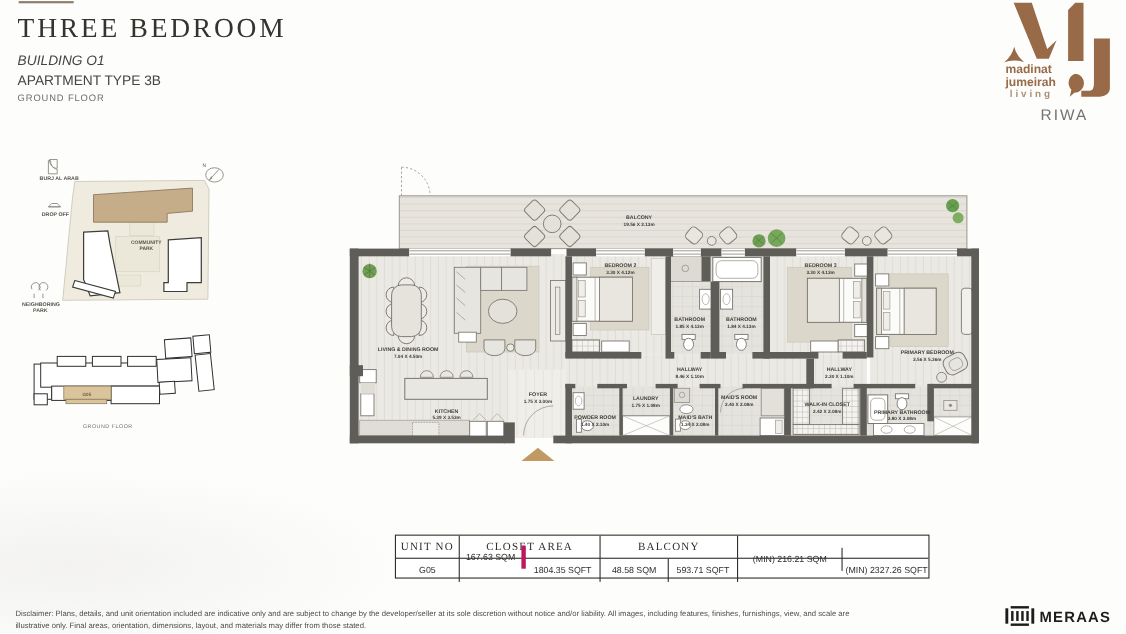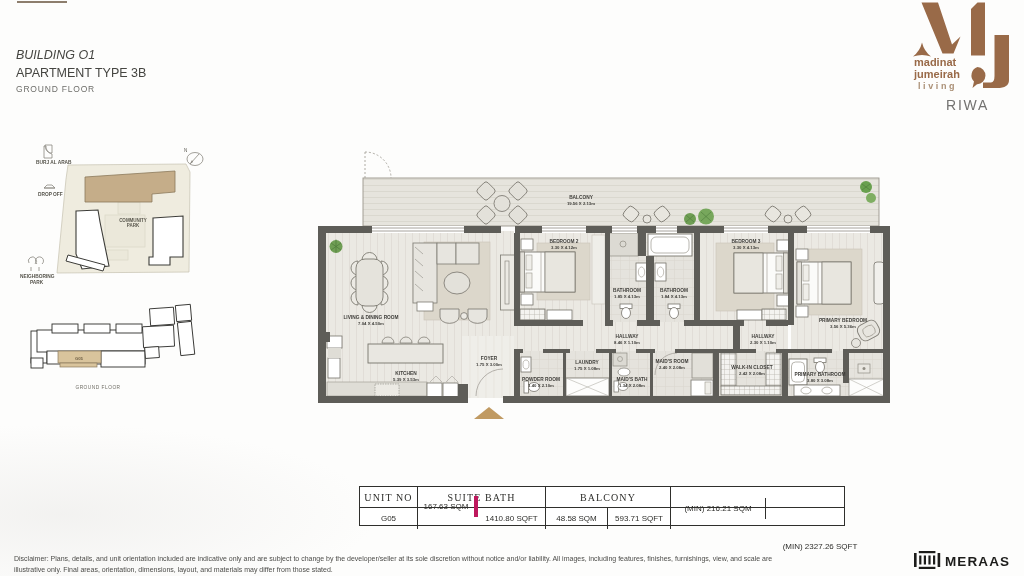--- a/index.html
+++ b/index.html
@@ -8,20 +8,21 @@
   .abs{position:absolute;}
 </style>
 </head>
 <body>
 <div id="page">
 
 <div class="abs" style="left:0;top:400px;width:520px;height:176px;background:radial-gradient(ellipse 420px 120px at 12% 65%,#eae9e7 0%,rgba(250,250,249,0) 75%);opacity:.55;"></div>
 
 <div class="abs" style="left:17px;top:1px;width:50px;height:2px;background:#8d7e6d;"></div>
 
+<div class="abs" style="left:16px;top:13px;font-family:'Liberation Serif',serif;font-size:25px;letter-spacing:2.5px;color:#33332f;">THREE BEDROOM</div>
 
 <div class="abs" style="left:16px;top:48px;font-size:12.5px;letter-spacing:0px;color:#454541;font-style:italic;">BUILDING O1</div>
 
 <div class="abs" style="left:16px;top:66px;font-size:12.5px;letter-spacing:0px;color:#454541;">APARTMENT TYPE 3B</div>
 
 <div class="abs" style="left:16px;top:84px;font-size:8.5px;letter-spacing:0.8px;color:#6e6e6a;">GROUND FLOOR</div>
 
 <svg class="abs" style="left:905px;top:0px;" width="112" height="115" viewBox="0 0 112 115">
   <g fill="#996a48">
 
@@ -630,38 +631,38 @@
 <g>
   <path d="M489,407 L504,419 L474,419 Z" fill="#c09a62"></path>
 </g>
 </svg>
 
 <div class="abs" style="left:359px;top:485.5px;width:486px;height:40px;border:1.2px solid #2f2f2c;box-sizing:border-box;background:#fff;">
   <div style="position:absolute;left:0;top:0;width:100%;height:21.5px;border-bottom:1px solid #2f2f2c;box-sizing:border-box;"></div>
 
   <div class="abs" style="left:0;top:0;width:58px;height:21px;border-right:1px solid #2f2f2c;box-sizing:border-box;font-family:'Liberation Serif',serif;font-size:10px;letter-spacing:1.1px;color:#2e2e2b;display:flex;align-items:center;justify-content:center;">UNIT NO</div>
 
-  <div class="abs" style="left:58px;top:0;width:128px;height:21px;border-right:1px solid #2f2f2c;box-sizing:border-box;font-family:'Liberation Serif',serif;font-size:10px;letter-spacing:1.1px;color:#2e2e2b;display:flex;align-items:center;justify-content:center;">SUITE BATH</div>
+  <div class="abs" style="left:58px;top:0;width:128px;height:21px;border-right:1px solid #2f2f2c;box-sizing:border-box;font-family:'Liberation Serif',serif;font-size:10px;letter-spacing:1.1px;color:#2e2e2b;display:flex;align-items:center;justify-content:center;">CLOSET AREA</div>
 
   <div class="abs" style="left:186px;top:0;width:125px;height:21px;border-right:1px solid #2f2f2c;box-sizing:border-box;font-family:'Liberation Serif',serif;font-size:10px;letter-spacing:1.1px;color:#2e2e2b;display:flex;align-items:center;justify-content:center;">BALCONY</div>
 
 
   <div class="abs" style="left:0;top:21.5px;width:58px;height:21px;border-right:1px solid #2f2f2c;box-sizing:border-box;font-size:8px;color:#2e2e2b;display:flex;align-items:center;justify-content:center;">G05</div>
 
   <div class="abs" style="left:58px;top:9px;width:60px;height:21px;border-right:4px solid #be185d;box-sizing:border-box;font-size:8px;color:#2e2e2b;display:flex;align-items:center;justify-content:center;">167.63 SQM</div>
 
-  <div class="abs" style="left:118px;top:21.5px;width:68px;height:21px;border-right:1px solid #2f2f2c;box-sizing:border-box;font-size:8px;color:#2e2e2b;display:flex;align-items:center;justify-content:center;">1410.80 SQFT</div>
+  <div class="abs" style="left:118px;top:21.5px;width:68px;height:21px;border-right:1px solid #2f2f2c;box-sizing:border-box;font-size:8px;color:#2e2e2b;display:flex;align-items:center;justify-content:center;">1804.35 SQFT</div>
 
   <div class="abs" style="left:186px;top:21.5px;width:62px;height:21px;border-right:1px solid #2f2f2c;box-sizing:border-box;font-size:8px;color:#2e2e2b;display:flex;align-items:center;justify-content:center;">48.58 SQM</div>
 
   <div class="abs" style="left:248px;top:21.5px;width:63px;height:21px;border-right:1px solid #2f2f2c;box-sizing:border-box;font-size:8px;color:#2e2e2b;display:flex;align-items:center;justify-content:center;">593.71 SQFT</div>
 
   <div class="abs" style="left:311px;top:11px;width:95px;height:21px;border-right:1px solid #2f2f2c;box-sizing:border-box;font-size:8px;color:#2e2e2b;display:flex;align-items:center;justify-content:center;">(MIN) 216.21 SQM</div>
 
-  <div class="abs" style="left:420px;top:21.5px;width:80px;height:21px;box-sizing:border-box;font-size:8px;color:#2e2e2b;display:flex;align-items:center;justify-content:center;margin-top:28px;">(MIN) 2327.26 SQFT</div>
+  <div class="abs" style="left:406px;top:21.5px;width:80px;height:21px;box-sizing:border-box;font-size:8px;color:#2e2e2b;display:flex;align-items:center;justify-content:center;">(MIN) 2327.26 SQFT</div>
 </div>
 
 <div class="abs" style="left:14px;top:554px;width:900px;font-size:7px;line-height:10.5px;color:#4c4c49;">Disclaimer: Plans, details, and unit orientation included are indicative only and are subject to change by the developer/seller at its sole discretion without notice and/or liability. All images, including features, finishes, furnishings, view, and scale are<br>illustrative only. Final areas, orientation, dimensions, layout, and materials may differ from those stated.</div>
 
 <svg class="abs" style="left:913px;top:550px;" width="100" height="22" viewBox="0 0 100 22">
   <g fill="#1d1d1b">
     <rect x="1" y="3" width="2.6" height="14"></rect>
     <rect x="6.2" y="5.5" width="2.2" height="9"></rect>
     <rect x="10.8" y="5.5" width="2.2" height="9"></rect>
     <rect x="15.4" y="5.5" width="2.2" height="9"></rect>

